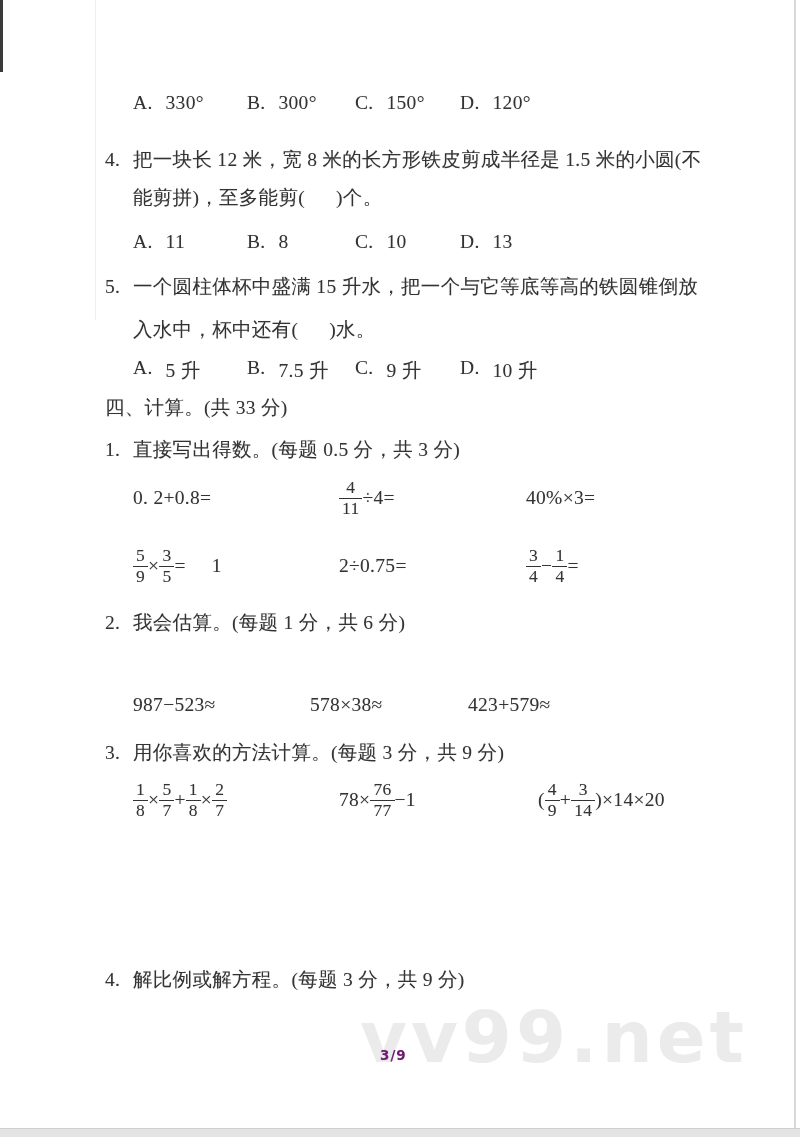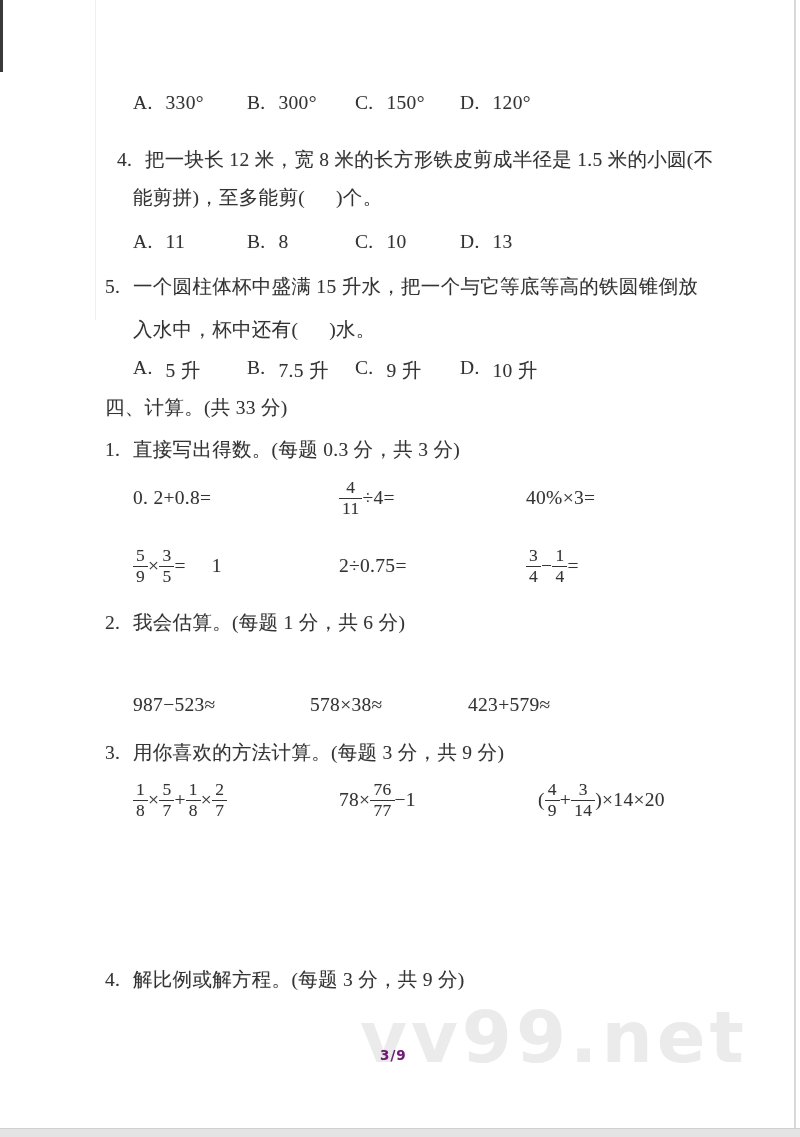--- a/index.html
+++ b/index.html
@@ -51,21 +51,21 @@
   .est-row { position:absolute; left:133px; display:flex; white-space:nowrap; }
   .est-row .cell{ display:block; }
 
   .frac { display:inline-block; text-align:center; font-size:17.5px; line-height:1.12; }
   .fnum { display:block; padding:0 3px; }
   .fden { display:block; padding:0 3px; border-top:1.4px solid #333333; }
   .mtext { }
   .ans  { margin-left:26px; }
 
   .pos-q3opts  { top:92px;  }
-  .pos-q4l1    { top:146px;margin-left:12px; }
+  .pos-q4l1    { top:146px; }
   .pos-q4l2    { top:184px; }
   .pos-q4opts  { top:231px; }
   .pos-q5l1    { top:273px; }
   .pos-q5l2    { top:316px; }
   .pos-q5opts  { top:357px; }
   .pos-sec4    { top:394px; }
   .pos-s1title { top:436px; }
   .pos-calcr1  { top:470px; }
   .pos-calcr2  { top:538px; }
   .pos-s2title { top:609px; }
@@ -151,21 +151,21 @@
           <span class="opt-value">9 升</span>
         </span>
       <span class="opt">
           <span class="opt-label">D.</span>
           <span class="opt-value">10 升</span>
         </span>
     </div>
 
     <div class="line pos-sec4">四、计算。(共 33 分)</div>
 
-    <div class="line pos-s1title"><span class="qnum">1.</span><span>直接写出得数。(每题 0.3 分，共 3 分)</span></div>
+    <div class="line pos-s1title"><span class="qnum">1.</span><span>直接写出得数。(每题 0.5 分，共 3 分)</span></div>
 
     <div class="calc-row pos-calcr1">
       <span class="cell c1">
           <span class="mtext">0.&nbsp;2+0.8=</span>
         </span>
       <span class="cell c2">
         <span class="frac">
             <span class="fnum">4</span>
             <span class="fden">11</span>
           </span>

